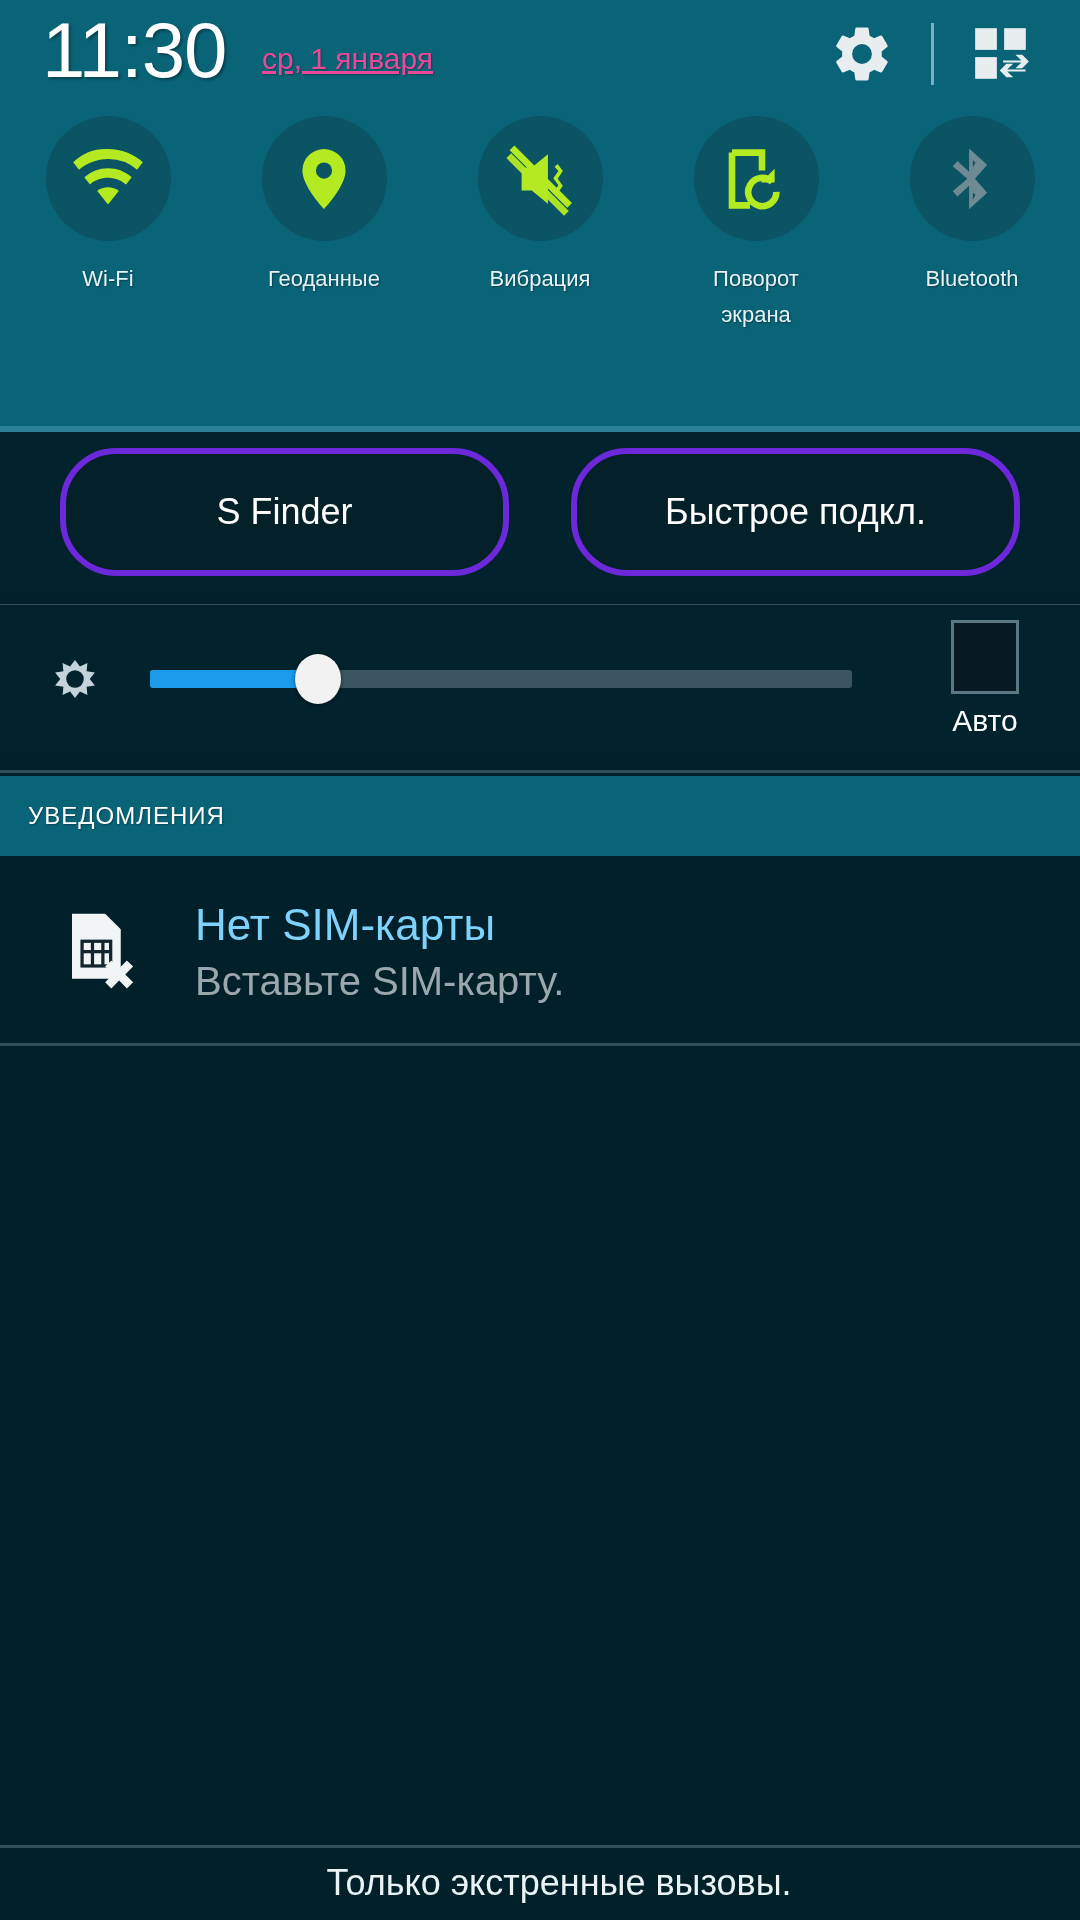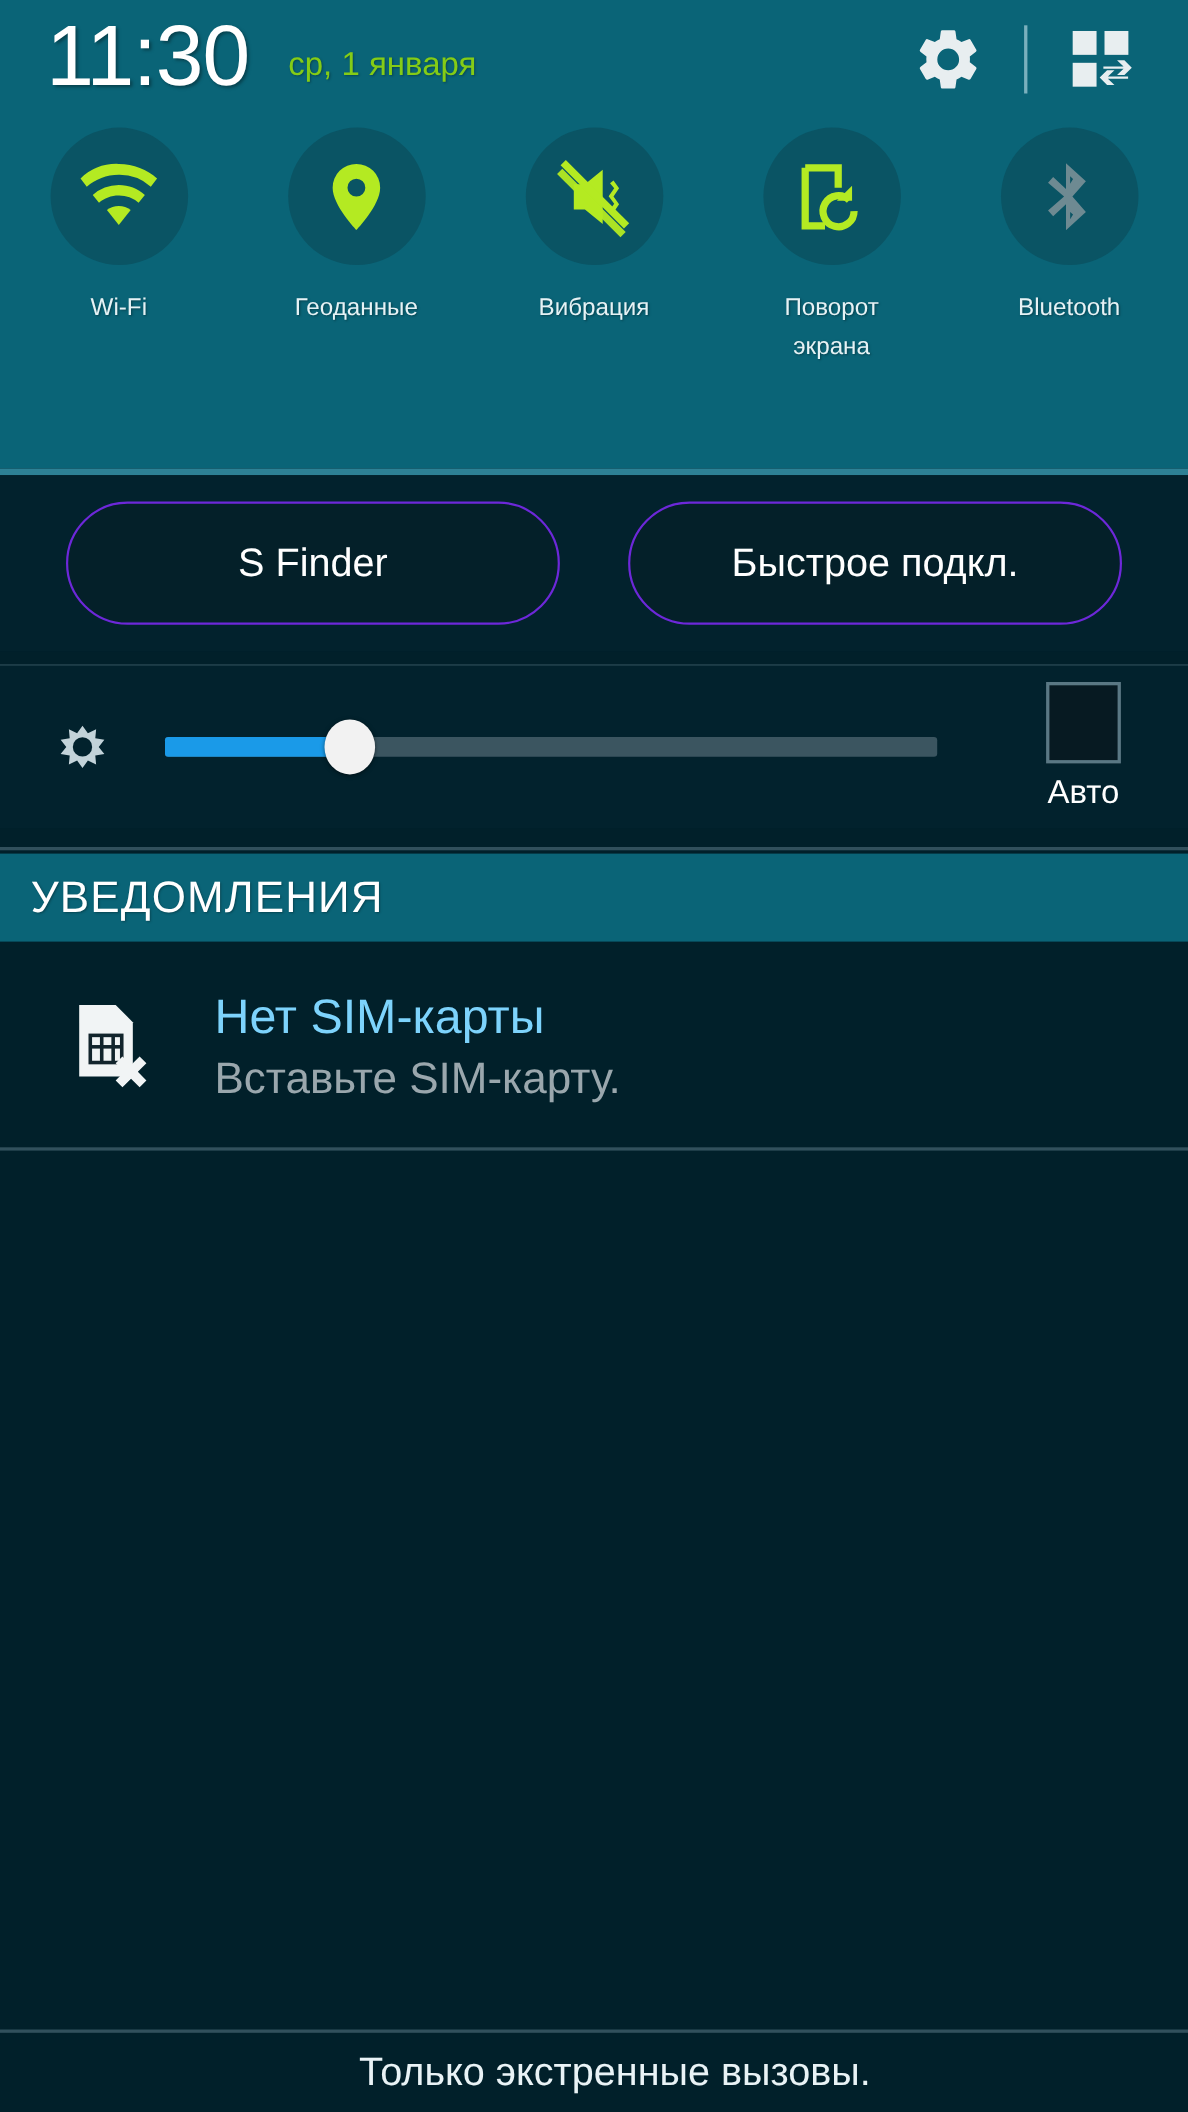--- a/index.html
+++ b/index.html
@@ -26,22 +26,23 @@
     position:absolute; left:0; top:0; width:1080px; height:110px;
   }
   .clock {
     position:absolute; left:42px; top:6px;
     font-size:78px; font-weight:300; color:#ffffff;
     letter-spacing:-1px; line-height:88px;
     text-shadow:2px 2px 3px rgba(0,0,0,0.35);
   }
   .datetext {
     position:absolute; left:262px; top:42px;
-    font-size:30px; color:#84cc16; line-height:34px;
+    font-size:30px; color:#ec4899; line-height:34px;
     text-shadow:1px 1px 2px rgba(0,0,0,0.3);
+    text-decoration:underline;
   }
   .header-icons {
     position:absolute; right:38px; top:14px;
     display:flex; align-items:center; gap:0px; height:80px;
   }
   .gear-btn { width:86px; height:80px; display:flex; align-items:center; justify-content:center; }
   .hdr-divider { width:3px; height:62px; background:#7ab0bd; margin:0 26px; }
   .grid-btn { width:82px; height:80px; display:flex; align-items:center; justify-content:center; }
 
   
@@ -61,22 +62,22 @@
     text-shadow:1px 1px 2px rgba(0,0,0,0.35);
   }
 
   
   .quickbtn-row {
     position:absolute; left:0; top:432px; width:1080px; height:160px;
     display:flex; align-items:center; gap:62px; padding:0 60px;
     background:#02222d;
   }
   .pill {
-    flex:1; height:112px; border-radius:56px;
-    border:2px solid #6d28d9; background:#042029;
+    flex:1; height:128px; border-radius:56px;
+    border:6px solid #6d28d9; background:#042029;
     display:flex; align-items:center; justify-content:center;
     font-size:36px; color:#ffffff;
   }
 
   
   .hr { position:absolute; left:0; width:1080px; height:3px; background:#31505c; }
   .brightness-row {
     position:absolute; left:0; top:605px; width:1080px; height:148px;
     background:#02222d;
     display:flex; align-items:center;
@@ -104,21 +105,21 @@
     width:68px; height:74px; border:3px solid #5a7884; background:#071a22;
   }
   .auto-label { font-size:30px; color:#ffffff; }
 
   
   .notif-header {
     position:absolute; left:0; top:776px; width:1080px; height:80px;
     background:#0a6477; display:flex; align-items:center;
   }
   .notif-header-text {
-    margin-left:28px; font-size:40px; color:#ffffff; letter-spacing:1px;
+    margin-left:28px; font-size:24px; color:#ffffff; letter-spacing:1px;
     text-shadow:1px 1px 2px rgba(0,0,0,0.3);
   }
 
   
   .notif-item {
     position:absolute; left:0; top:860px; width:1080px; height:182px;
     display:flex; align-items:center;
   }
   .notif-icon {
     width:195px; display:flex; align-items:center; justify-content:center;

